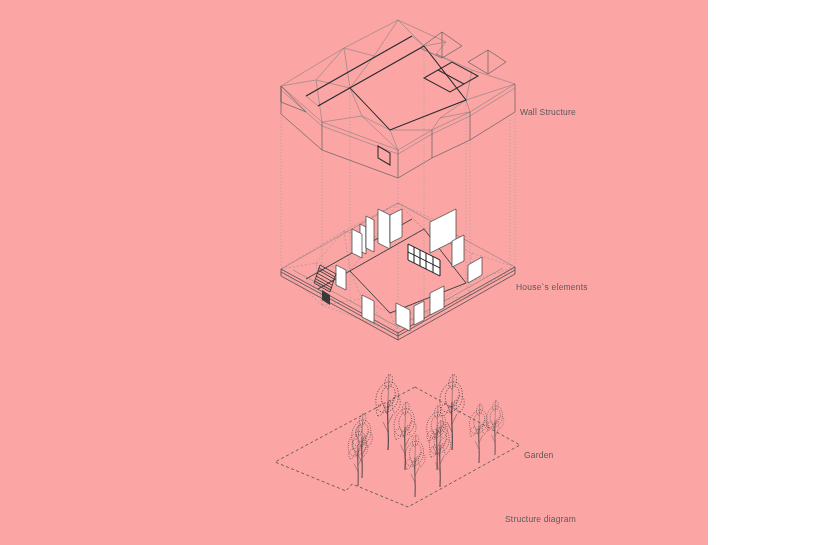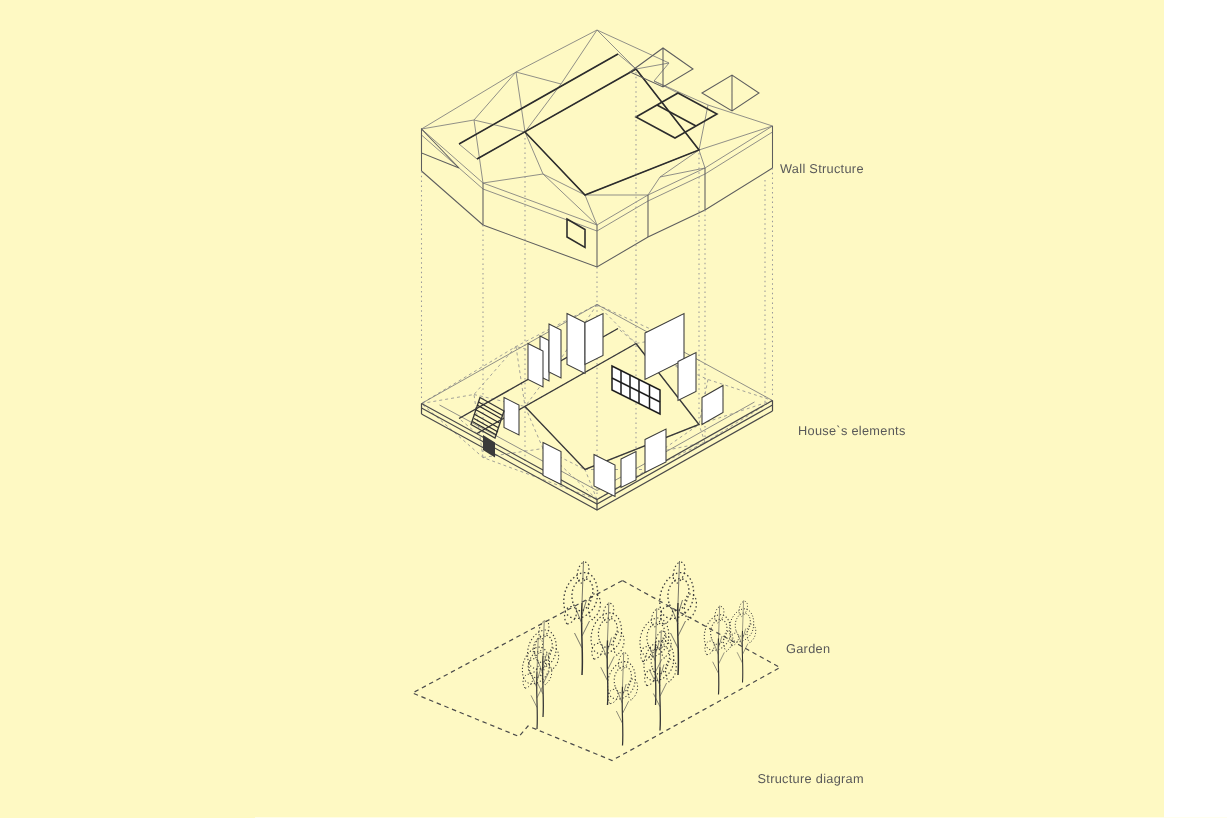--- a/index.html
+++ b/index.html
@@ -1,19 +1,19 @@
 <!DOCTYPE html>
 <html><head>
 <meta charset="utf-8">
 <style>
   html,body{margin:0;padding:0;background:#ffffff;}
   .canvas{
     position:relative;
-    width:776px;height:545px;
-    background:#fef9c3;
+    width:708px;height:545px;
+    background:#fca5a5;
     overflow:hidden;
     font-family:"Liberation Sans", sans-serif;
   }
   .canvas svg{position:absolute;left:0;top:0;}
   .layer-label{
     position:absolute;
     font-size:8.5px;
     letter-spacing:.2px;
     color:#595959;
     white-space:nowrap;
@@ -151,18 +151,18 @@
       <use href="#tree-sym" transform="translate(495,455) scale(.72)"></use>
       <use href="#tree-sym" transform="translate(479,463) scale(.78)"></use>
       <use href="#tree-sym" transform="translate(440,487) scale(.88)"></use>
       <use href="#tree-sym" transform="translate(358,486) scale(.8)"></use>
       <use href="#tree-sym" transform="translate(415,497) scale(.82)"></use>
     </g>
   </svg>
 
   <div class="layer-label" style="left:520px;top:107px">Wall Structure</div>
 
-  <div class="layer-label" style="left:532px;top:282px">House`s elements</div>
+  <div class="layer-label" style="left:516px;top:282px">House`s elements</div>
 
-  <div class="layer-label" style="left:524px;top:427px">Garden</div>
+  <div class="layer-label" style="left:524px;top:450px">Garden</div>
 
   <div class="layer-label" style="left:505px;top:514px">Structure diagram</div>
 </div>
 
 </body></html>

